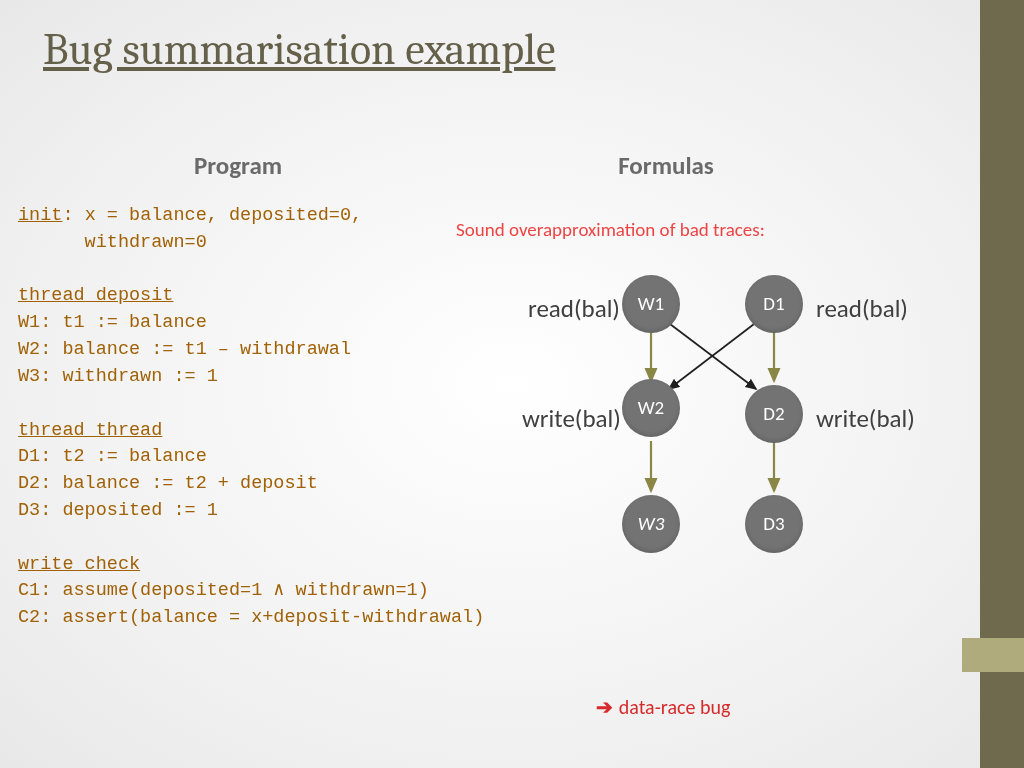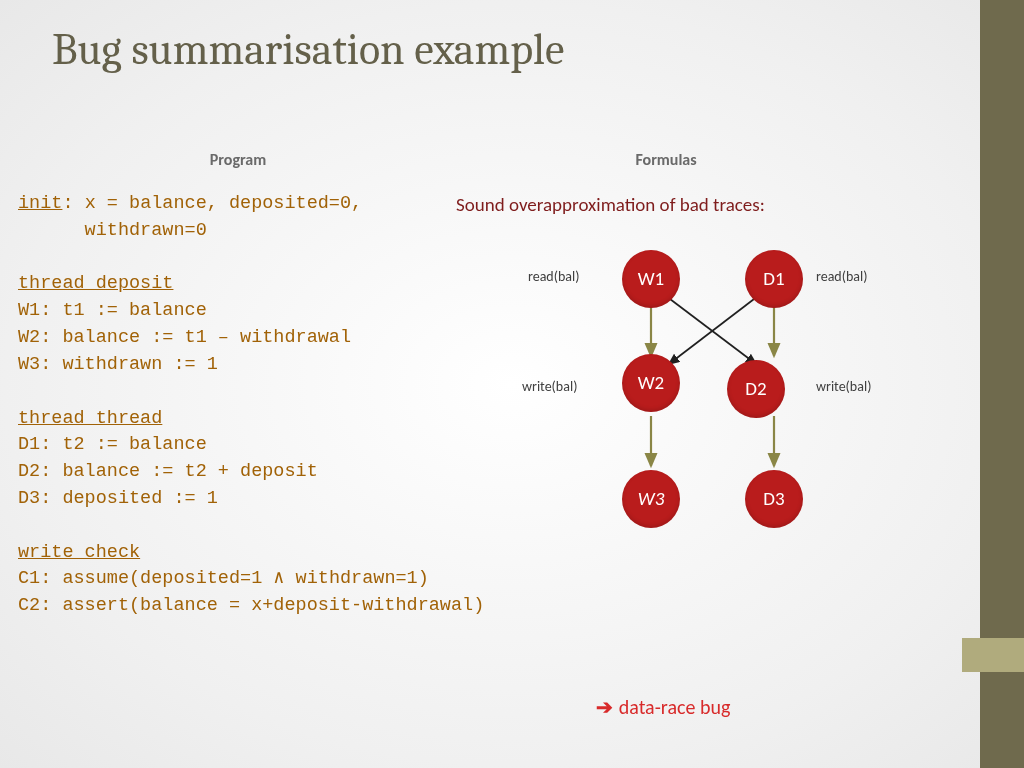--- a/index.html
+++ b/index.html
@@ -24,31 +24,32 @@
     position: absolute;
     right: 0;
     top: 638px;
     width: 62px;
     height: 34px;
     background: #b0ab7d;
     z-index: 3;
   }
   .title {
     position: absolute;
-    left: 52px;
+    left: 43px;
     top: 24px;
     font-family: "Cambria", Georgia, serif;
     font-size: 44px;
     font-weight: 400;
     color: #64604a;
+    text-decoration: underline;
   }
   .col-header {
     font-weight: bold;
     color: #6a6a6a;
-    font-size: 16px;
+    font-size: 25px;
     text-align: center;
   }
   .program-col {
     position: absolute;
     left: 18px;
     top: 150px;
     width: 440px;
   }
   .program-header { margin-bottom: 22px; }
   .code {
@@ -58,48 +59,48 @@
     line-height: 1.45;
     white-space: pre;
   }
   .code .u { text-decoration: underline; }
   .formulas-col {
     position: absolute;
     left: 456px;
     top: 150px;
     width: 520px;
   }
-  .formulas-header { margin-bottom: 23px; position: relative; left: 110px; width: 200px;}
+  .formulas-header { margin-bottom: 36px; position: relative; left: 110px; width: 200px;}
   .overapprox {
     font-size: 19px;
-    color: #7f1d1d;
+    color: #ef4444;
     line-height: 1.35;
   }
   .diagram {
     position: relative;
     margin-top: 20px;
     width: 520px;
     height: 340px;
   }
   .node {
     position: absolute;
     width: 58px;
     height: 58px;
     border-radius: 50%;
-    background: #b91c1c;
+    background: #737373;
     color: #ffffff;
     font-size: 19px;
     display: flex;
     align-items: center;
     justify-content: center;
     box-shadow: inset 0 -2px 4px rgba(0,0,0,0.15);
   }
   .lbl {
     position: absolute;
-    font-size: 14px;
+    font-size: 25px;
     color: #404040;
   }
   svg.arrows { position: absolute; left: 0; top: 0; width: 520px; height: 340px; pointer-events: none; }
   .conclusion {
     position: absolute;
     left: 596px;
     top: 695px;
     color: #d82a2a;
     font-size: 20px;
     display: flex;
@@ -160,21 +161,21 @@
       <line x1="318" y1="178" x2="318" y2="228" stroke="#8a8646" stroke-width="2.2" marker-end="url(#ah-olive)"></line>
 
       <line x1="210" y1="58" x2="300" y2="126" stroke="#202020" stroke-width="1.7" marker-end="url(#ah-black)"></line>
 
       <line x1="302" y1="58" x2="213" y2="126" stroke="#202020" stroke-width="1.7" marker-end="url(#ah-black)"></line>
     </svg>
 
     <div class="node" style="left:166px; top:12px;">W1</div>
     <div class="node" style="left:289px; top:12px;">D1</div>
     <div class="node" style="left:166px; top:116px;">W2</div>
-    <div class="node" style="left:271px; top:122px;">D2</div>
+    <div class="node" style="left:289px; top:122px;">D2</div>
     <div class="node" style="left:166px; top:232px;font-style:italic;">W3</div>
     <div class="node" style="left:289px; top:232px;">D3</div>
 
     <div class="lbl" style="left:72px; top:30px;">read(bal)</div>
     <div class="lbl" style="left:360px; top:30px;">read(bal)</div>
     <div class="lbl" style="left:66px; top:140px;">write(bal)</div>
     <div class="lbl" style="left:360px; top:140px;">write(bal)</div>
   </div>
 </div>
 

